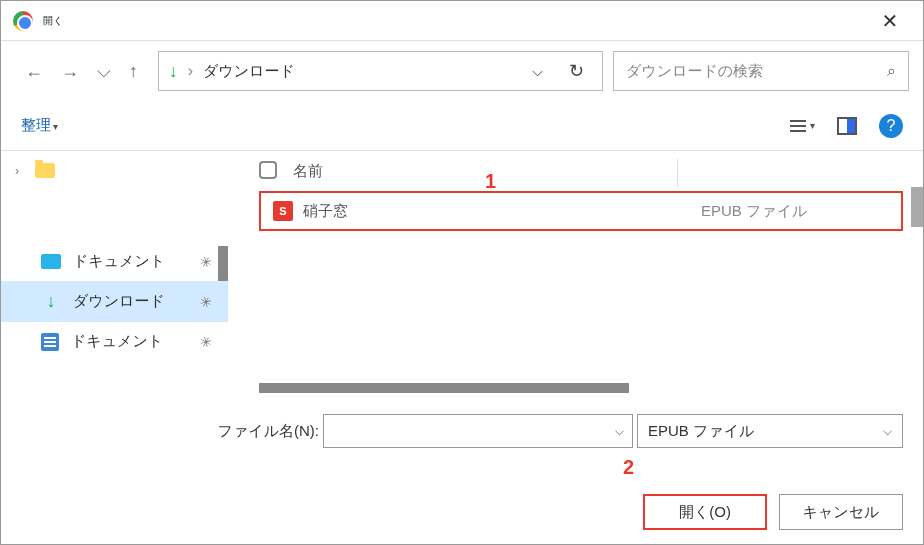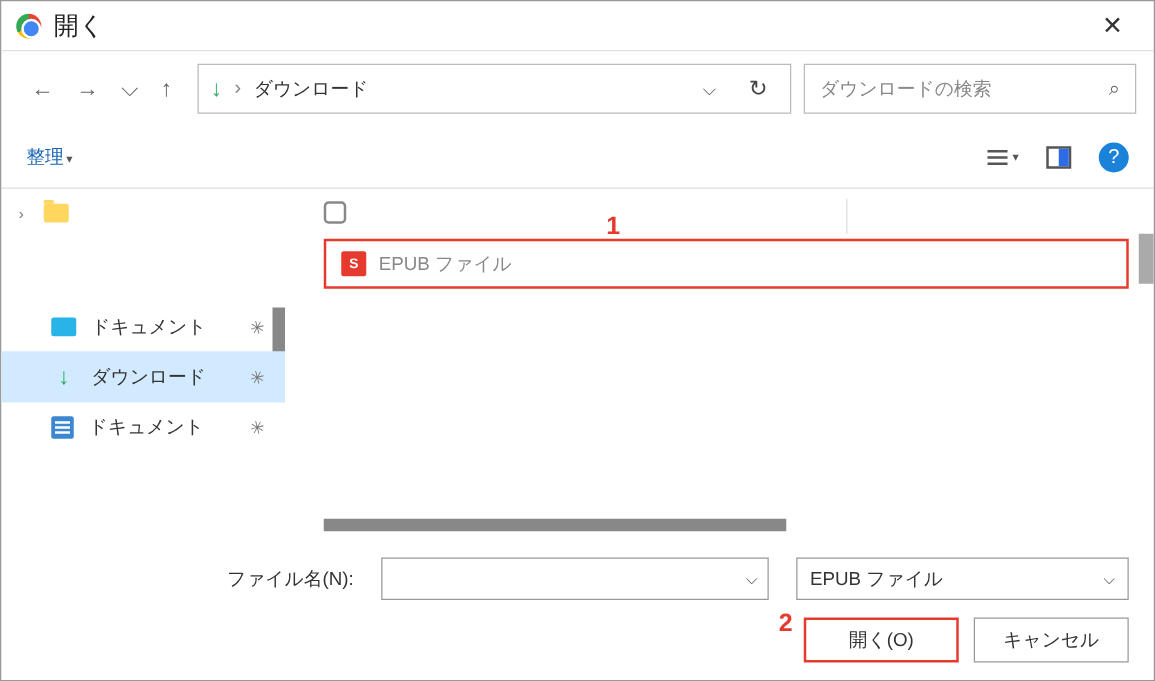--- a/index.html
+++ b/index.html
@@ -43,21 +43,21 @@
     .chrome-icon::after {
       content: "";
       position: absolute;
       top: 4px; left: 4px;
       width: 12px; height: 12px;
       border-radius: 50%;
       background: #4285F4;
       border: 2px solid #fff;
     }
     .title-text {
-      font-size: 20px;
+      font-size: 10px;
       color: #222;
     }
     .close-btn {
       font-size: 20px;
       color: #333;
       cursor: pointer;
       width: 30px;
       text-align: center;
     }
 
@@ -102,21 +102,21 @@
     }
     .path-spacer { flex: 1; }
     .path-dropdown { color: #555; font-size: 14px; padding: 0 8px; }
     .refresh-icon { color: #444; font-size: 18px; padding: 0 8px;}
 
     .search-box {
       display: flex;
       align-items: center;
       border: 1px solid #bbb;
       height: 40px;
-      width: 266px;
+      width: 296px;
       padding: 0 12px;
       justify-content: space-between;
       color: #888;
       font-size: 15px;
     }
     .search-icon {
       color: #666;
       font-size: 16px;
     }
 
@@ -368,21 +368,21 @@
     }
 
     
     .bottom-section {
       border-top: 1px solid transparent;
       padding: 20px 20px 14px;
     }
     .filename-row {
       display: flex;
       align-items: center;
-      gap: 22px;
+      gap: 4px;
       justify-content: flex-end;
       position: relative;
     }
     .filename-label {
       font-size: 15px;
       color: #333;
     }
     .filename-input {
       width: 310px;
       height: 34px;
@@ -419,20 +419,21 @@
     .btn {
       width: 124px;
       height: 36px;
       border: 1px solid #999;
       background: #fff;
       display: flex;
       align-items: center;
       justify-content: center;
       font-size: 15px;
       color: #333;
+      margin-top: 32px;
     }
     .btn-open {
       border: 2.5px solid #e73a2f;
     }
     .buttons-wrap { position: relative; display:flex; gap:12px;}
   </style>
 </head>
 <body>
 
 <div class="title-bar">
@@ -519,26 +520,28 @@
   </div>
 
   <div class="file-list">
     <div class="file-scrollbar"></div>
     <div class="file-vdiv"></div>
 
     <div class="columns">
       <div class="col-check">
         <div class="col-check-box"></div>
       </div>
+      <div class="col-name">名前</div>
     </div>
 
     <div style="position:relative;">
       <div class="annotation annotation-1">1</div>
       <div class="file-row">
         <div class="file-icon">S</div>
+        <div class="file-name">硝子窓</div>
         <div class="file-type">EPUB ファイル</div>
       </div>
     </div>
 
     <div class="file-hscrollbar"></div>
   </div>
 </div>
 
 <div class="bottom-section">
   <div class="filename-row">

